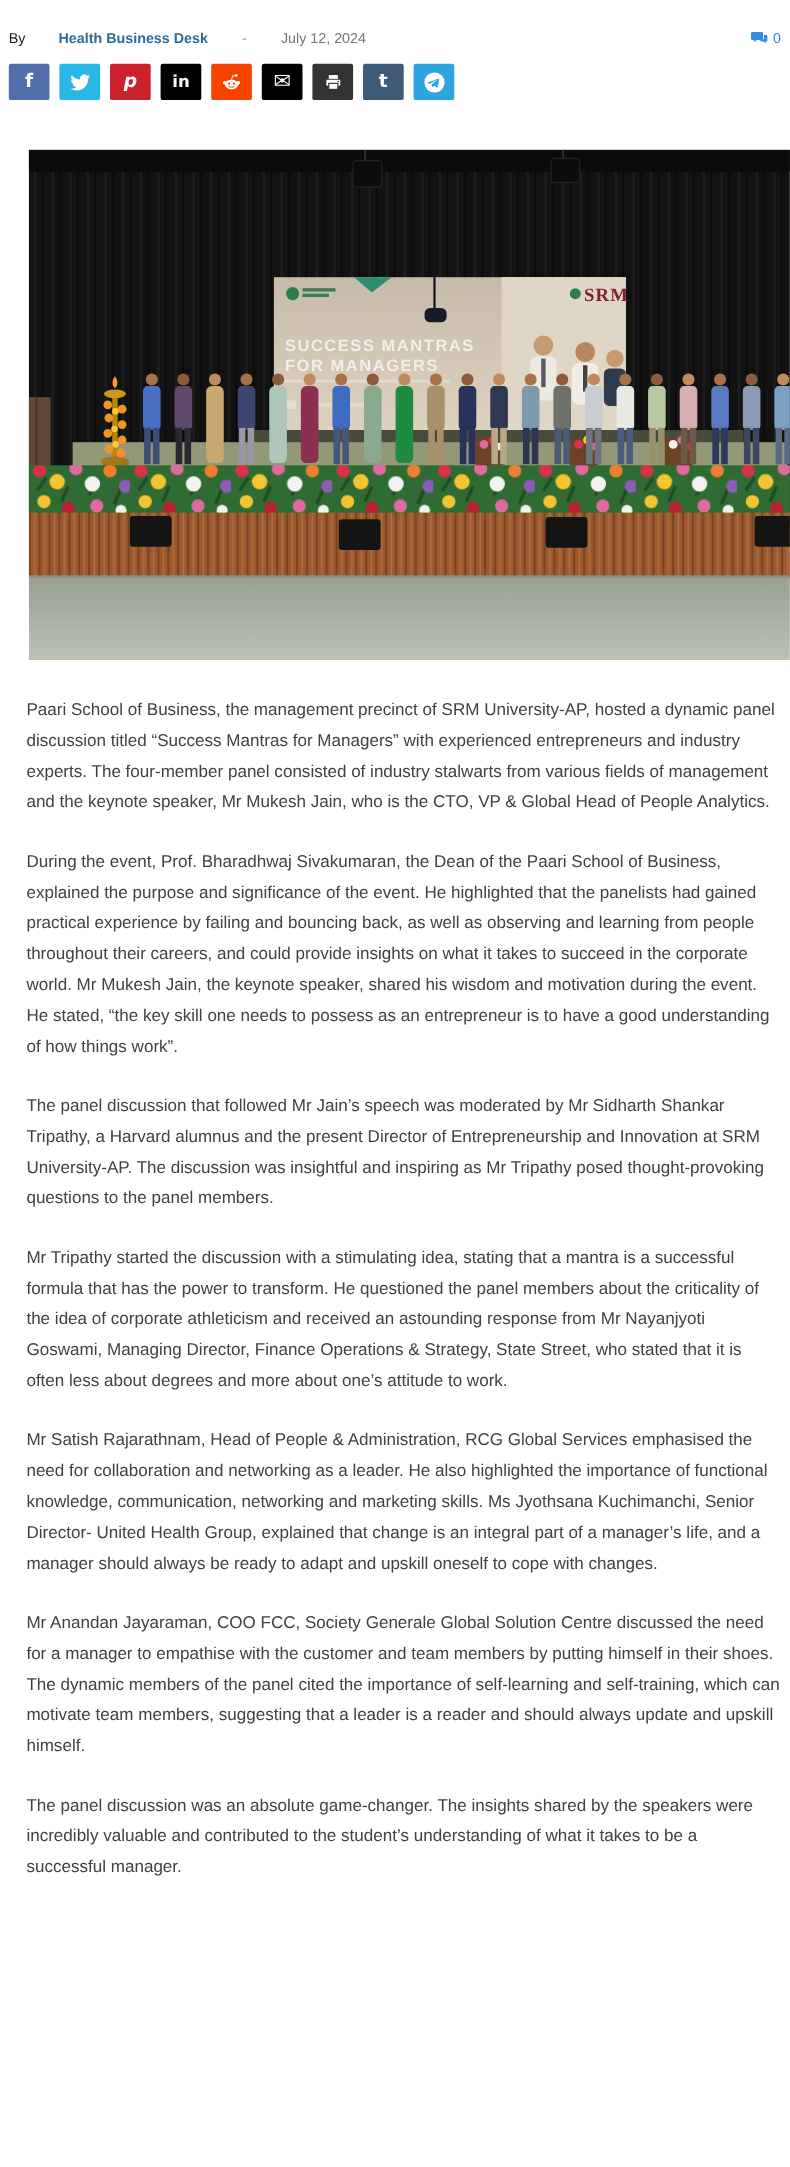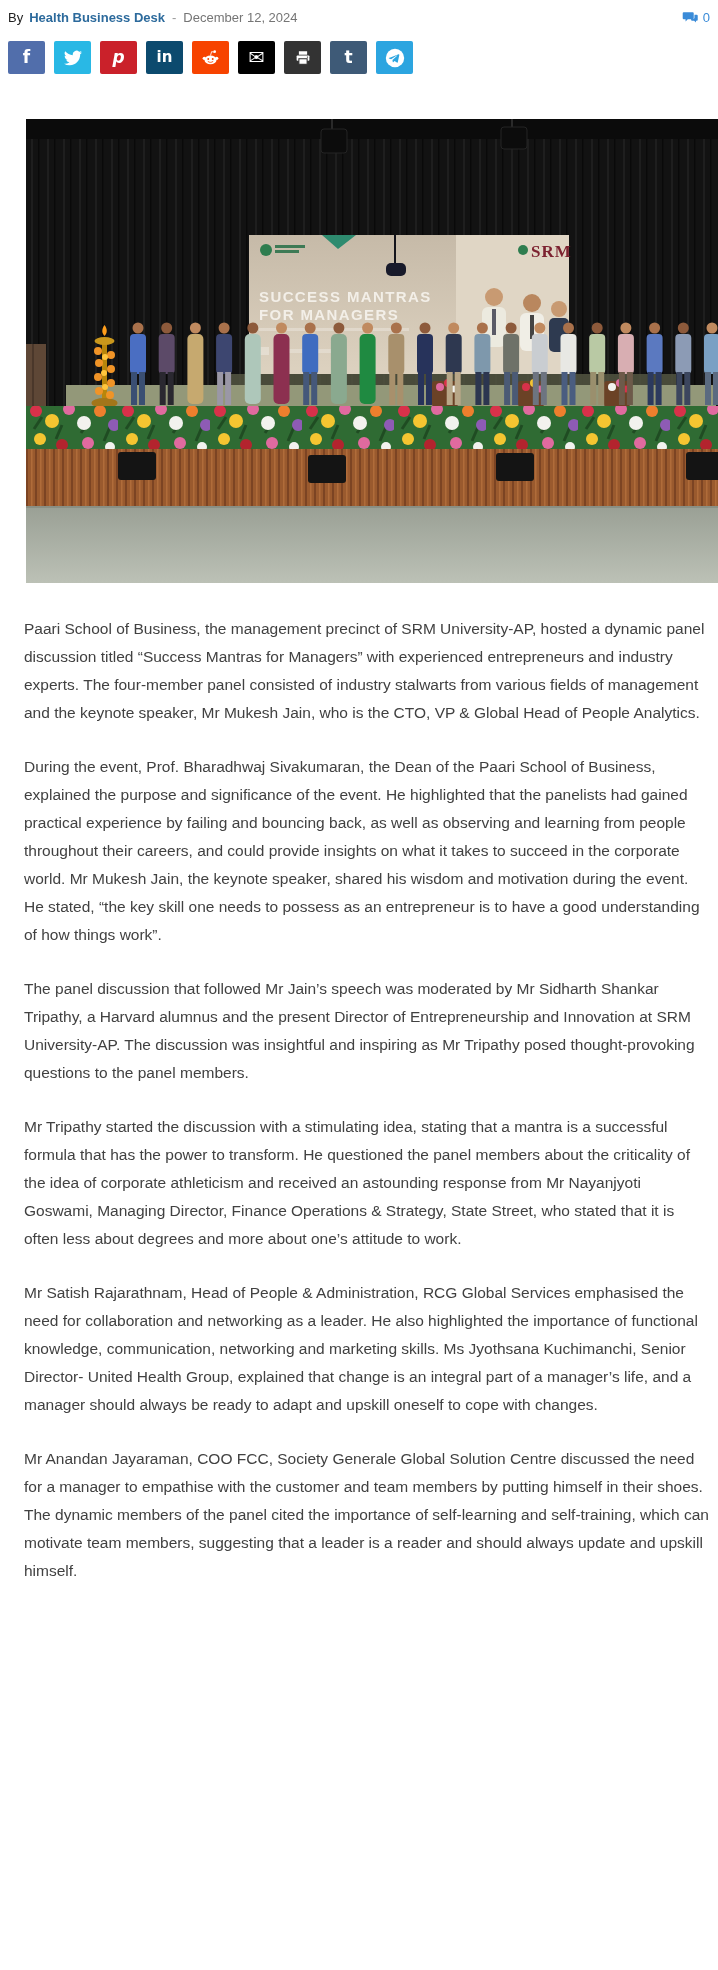--- a/index.html
+++ b/index.html
@@ -1,21 +1,21 @@
 <!DOCTYPE html>
 <html><head>
 <meta charset="utf-8">
 <style>
   html,body{margin:0;padding:0;background:#fff;}
   body{width:718px;font-family:"Liberation Sans",sans-serif;color:#414141;}
   .container{padding:6px 8px 14px 8px;}
 
   h1{margin:2px 0 0 0;font-size:34px;line-height:45px;font-weight:400;color:#0a0a0a;letter-spacing:-0.2px;}
 
-  .byline{display:flex;align-items:flex-end;margin-top:4px;font-size:13px;color:#222;}
+  .byline{display:flex;align-items:flex-end;margin-top:21px;font-size:13px;color:#222;gap:24px;}
   .byline .author{font-weight:700;color:#2c6a9c;text-decoration:none;margin:0 7px 0 6px;}
   .byline .sep{color:#999;margin-right:7px;}
   .byline .date{color:#757575;}
   .comments{margin-left:auto;display:flex;align-items:center;gap:5px;color:#3a8bd8;font-size:13px;text-decoration:none;}
   .comments svg{display:block;}
 
   .share-row{display:flex;gap:9px;margin-top:16px;}
   .share-btn{width:37px;height:33px;border-radius:2px;display:flex;align-items:center;justify-content:center;
              color:#fff;font-weight:700;font-size:17px;text-decoration:none;font-family:"DejaVu Sans",sans-serif;}
   .share-btn svg{display:block;}
@@ -30,21 +30,21 @@
 </head>
 <body>
 
 <div class="container">
 
 
   <div class="byline">
     <span>By</span>
     <a class="author" href="#">Health Business Desk</a>
     <span class="sep">-</span>
-    <span class="date">December 12, 2024</span>
+    <span class="date">July 12, 2024</span>
     <a class="comments" href="#">
       <span>
         <svg width="16" height="13" viewBox="0 0 18 14">
           <path fill="#3a8bd8" d="M1 1h10a1.2 1.2 0 0 1 1.2 1.2v5.6A1.2 1.2 0 0 1 11 9H5.5L3 11.4V9H1A1.2 1.2 0 0 1-.2 7.8V2.2A1.2 1.2 0 0 1 1 1z" transform="translate(1,0)"></path>
           <path fill="#3a8bd8" d="M14 4h2.6A1.1 1.1 0 0 1 17.7 5.1v4.4a1.1 1.1 0 0 1-1.1 1.1h-.9v2l-2.1-2h-2.3a1.1 1.1 0 0 1-1.1-1.1V8.6h2.6A1.3 1.3 0 0 0 14 7.3z"></path>
         </svg>
       </span>
       <span>0</span>
     </a>
   </div>
@@ -56,21 +56,21 @@
     <a class="share-btn" href="#" style="background-color: rgb(41, 184, 229);">
       <span>
         <svg width="18" height="18" viewBox="0 0 24 24" fill="#fff">
           <path d="M23.95 4.57a10 10 0 0 1-2.82.77 4.96 4.96 0 0 0 2.16-2.72 9.9 9.9 0 0 1-3.12 1.19 4.92 4.92 0 0 0-8.38 4.48A13.94 13.94 0 0 1 1.64 3.16a4.92 4.92 0 0 0 1.52 6.57 4.9 4.9 0 0 1-2.23-.61v.06a4.92 4.92 0 0 0 3.95 4.83 4.9 4.9 0 0 1-2.22.08 4.93 4.93 0 0 0 4.6 3.42A9.87 9.87 0 0 1 0 19.54a13.94 13.94 0 0 0 7.55 2.21c9.06 0 14.01-7.5 14.01-14.01 0-.21 0-.42-.02-.63a10.02 10.02 0 0 0 2.41-2.54z"></path>
         </svg>
       </span>
     </a>
     <a class="share-btn" href="#" style="background-color: rgb(202, 33, 42);">
       <span class="glyph" style="font-style:italic">p</span>
     </a>
-    <a class="share-btn" href="#" style="background-color: #0c4a6e;">
+    <a class="share-btn" href="#" style="background-color: #000000;">
       <span class="glyph" style="font-size:15px">in</span>
     </a>
     <a class="share-btn" href="#" style="background-color: rgb(247, 67, 0);">
       <span>
         <svg width="19" height="19" viewBox="0 0 24 24">
           <g fill="#fff">
             <circle cx="4.2" cy="13" r="2.1"></circle>
               <circle cx="19.8" cy="13" r="2.1"></circle>
             <ellipse cx="12" cy="15" rx="7.6" ry="5.6"></ellipse>
             <circle cx="17.3" cy="4.6" r="1.7"></circle>
@@ -313,15 +313,16 @@
     </svg>
   </div>
 
   <div class="article">
     <p>Paari School of Business, the management precinct of SRM University-AP, hosted a dynamic panel discussion titled “Success Mantras for Managers” with experienced entrepreneurs and industry experts. The four-member panel consisted of industry stalwarts from various fields of management and the keynote speaker, Mr Mukesh Jain, who is the CTO, VP &amp; Global Head of People Analytics.</p>
     <p>During the event, Prof. Bharadhwaj Sivakumaran, the Dean of the Paari School of Business, explained the purpose and significance of the event. He highlighted that the panelists had gained practical experience by failing and bouncing back, as well as observing and learning from people throughout their careers, and could provide insights on what it takes to succeed in the corporate world. Mr Mukesh Jain, the keynote speaker, shared his wisdom and motivation during the event. He stated, “the key skill one needs to possess as an entrepreneur is to have a good understanding of how things work”.</p>
     <p>The panel discussion that followed Mr Jain’s speech was moderated by Mr Sidharth Shankar Tripathy, a Harvard alumnus and the present Director of Entrepreneurship and Innovation at SRM University-AP. The discussion was insightful and inspiring as Mr Tripathy posed thought-provoking questions to the panel members.</p>
     <p>Mr Tripathy started the discussion with a stimulating idea, stating that a mantra is a successful formula that has the power to transform. He questioned the panel members about the criticality of the idea of corporate athleticism and received an astounding response from Mr Nayanjyoti Goswami, Managing Director, Finance Operations &amp; Strategy, State Street, who stated that it is often less about degrees and more about one’s attitude to work.</p>
     <p>Mr Satish Rajarathnam, Head of People &amp; Administration, RCG Global Services emphasised the need for collaboration and networking as a leader. He also highlighted the importance of functional knowledge, communication, networking and marketing skills. Ms Jyothsana Kuchimanchi, Senior Director- United Health Group, explained that change is an integral part of a manager’s life, and a manager should always be ready to adapt and upskill oneself to cope with changes.</p>
     <p>Mr Anandan Jayaraman,  COO FCC, Society Generale Global Solution Centre discussed the need for a manager to empathise with the customer and team members by putting himself in their shoes. The dynamic members of the panel cited the importance of self-learning and self-training, which can motivate team members, suggesting that a leader is a reader and should always update and upskill himself.</p>
+    <p>The panel discussion was an absolute game-changer. The insights shared by the speakers were incredibly valuable and contributed to the student’s understanding of what it takes to be a successful manager.</p>
   </div>
 
 </div>
 
 </body></html>

